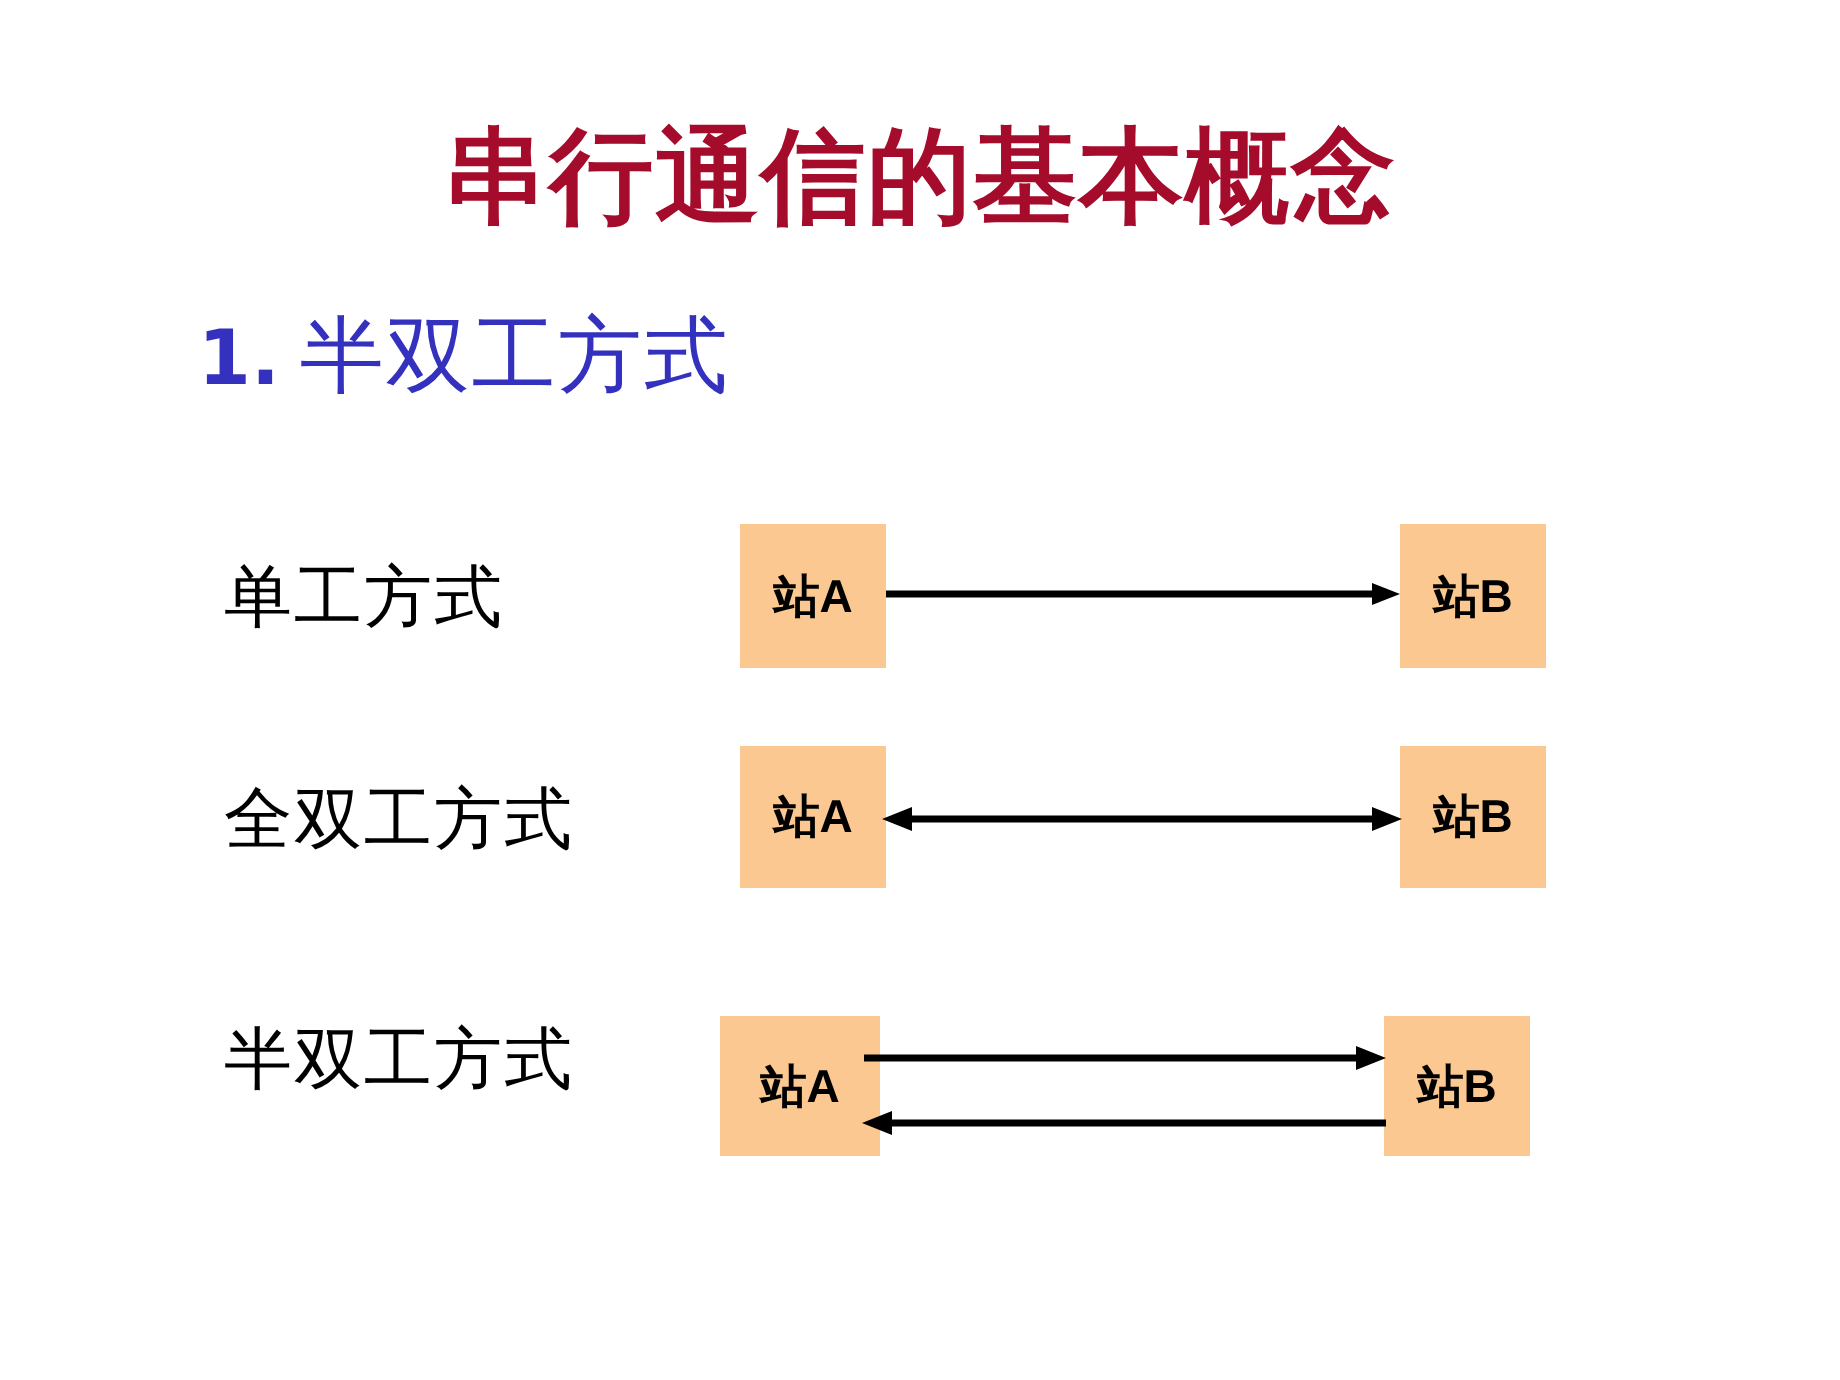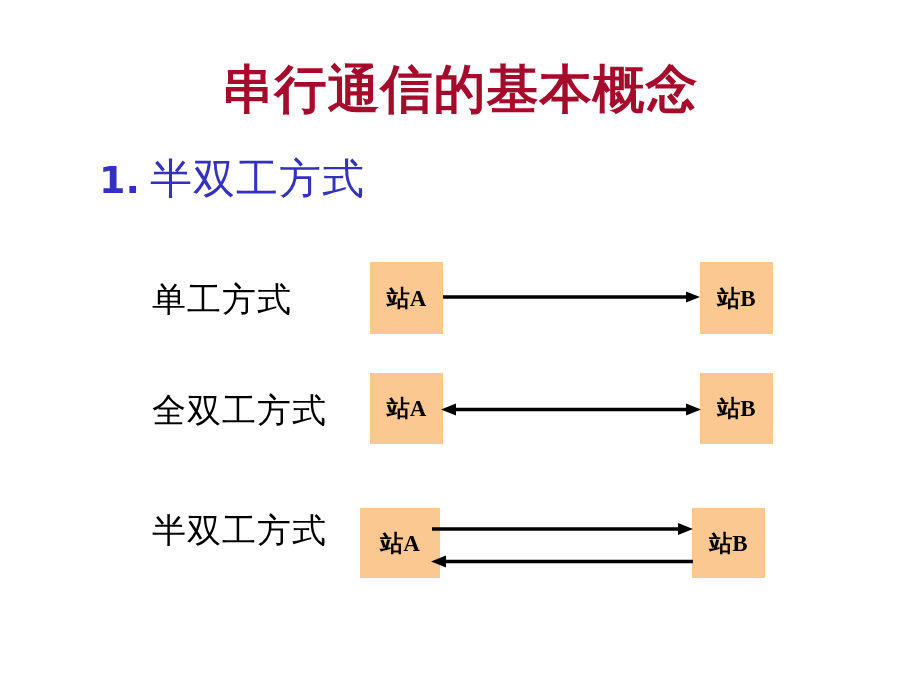--- a/index.html
+++ b/index.html
@@ -65,31 +65,30 @@
     width: 920px;
   }
   .row-label {
     position: absolute;
     font-family: "Liberation Serif", "DejaVu Serif", serif;
     font-size: 34px;
     line-height: 1;
     color: #000000;
     white-space: nowrap;
     letter-spacing: 1px;
-    margin-left: 40px;
   }
   .station-box {
     position: absolute;
     background: #FBC891;
     display: flex;
     align-items: center;
     justify-content: center;
   }
   .station-label {
-    font-family: Liberation Serif, serif;
+    font-family: Liberation Sans, sans-serif;
     font-size: 23px;
     line-height: 1;
     color: #000000;
     font-weight: bold;
     white-space: nowrap;
     letter-spacing: 0px;
   }
   .arrow-layer {
     position: absolute;
     left: 0;

